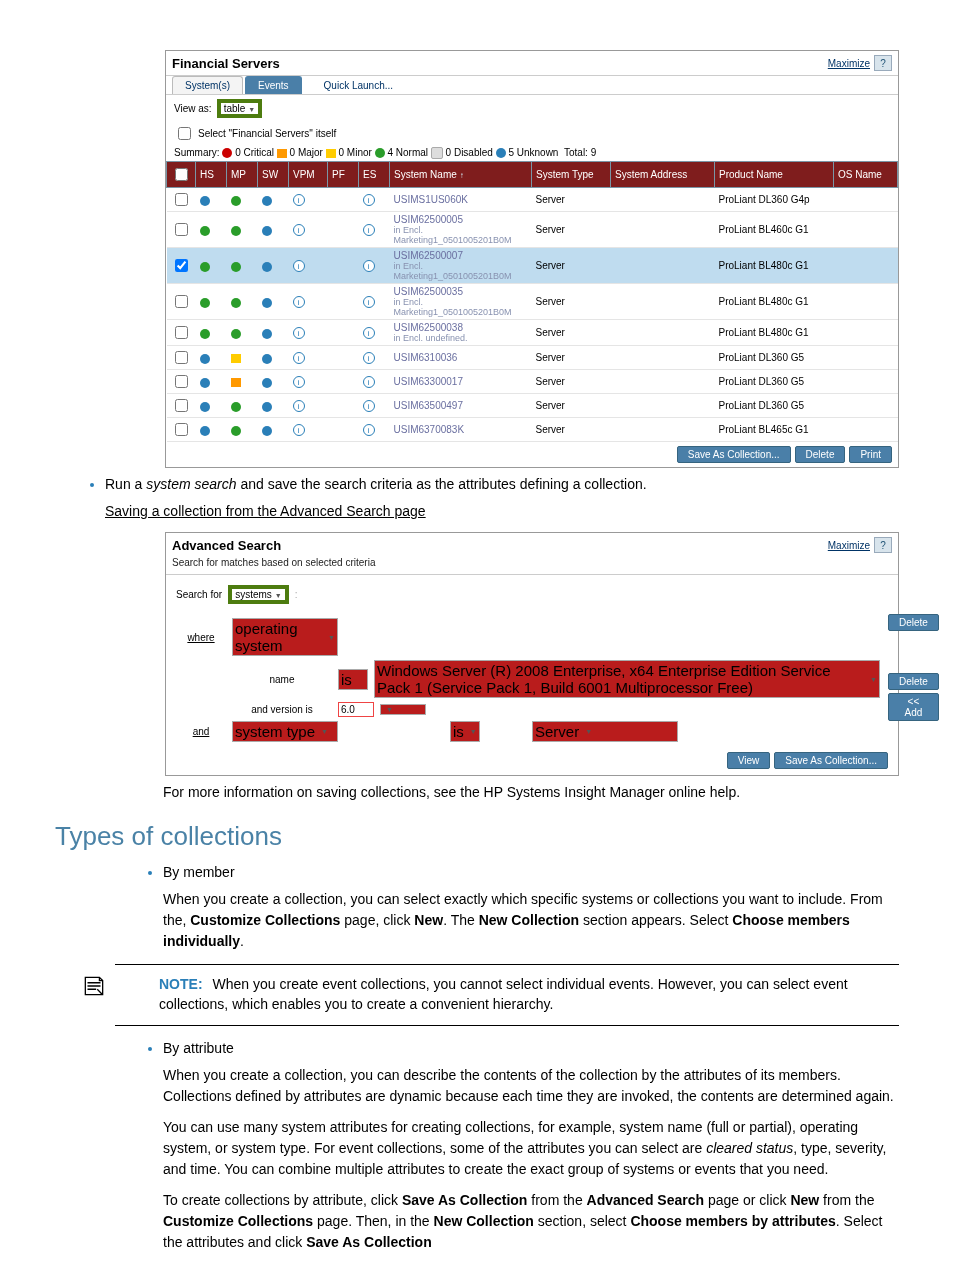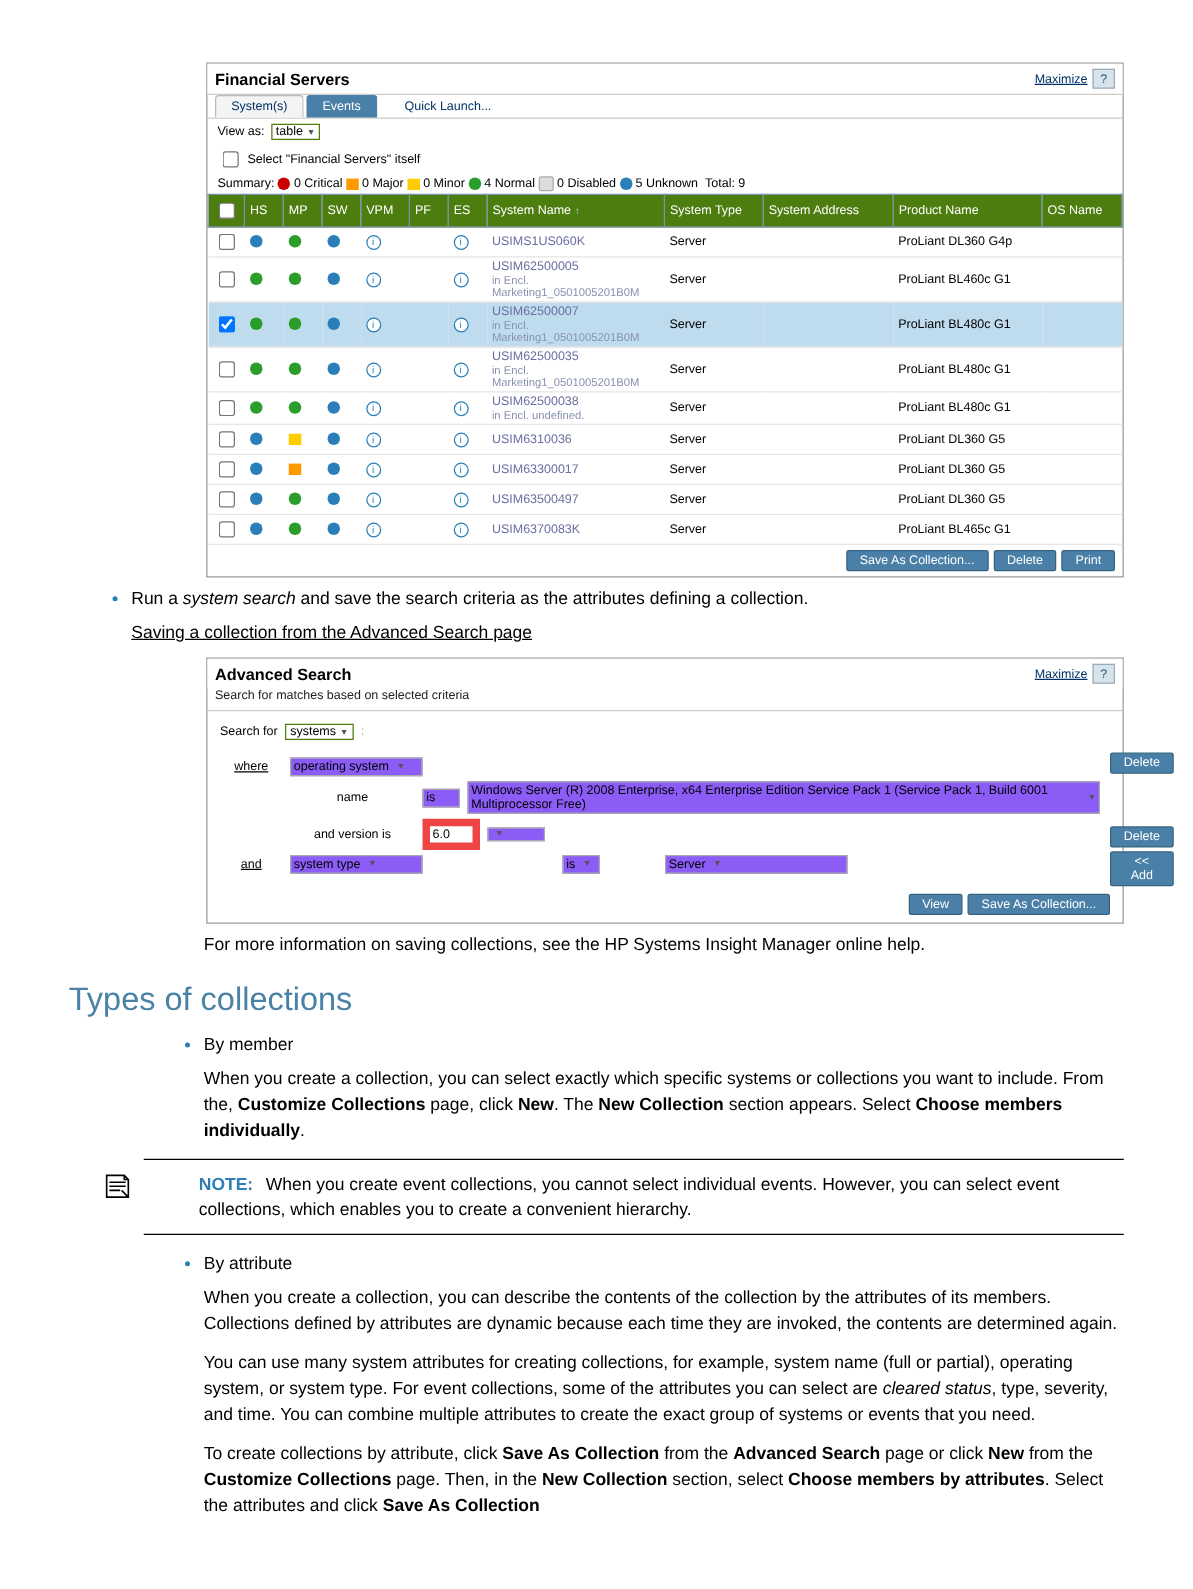--- a/index.html
+++ b/index.html
@@ -31,53 +31,53 @@
     .maximize-area { display: flex; align-items: center; gap: 4px; }
     .maximize-link { color: #036; text-decoration: underline; font-size: 10px; }
     .help-btn { background: #d8e4ec; border: 1px solid #9ab; width: 16px; height: 14px; display: inline-flex; align-items:center; justify-content:center; font-size:10px; color:#257;}
     
     .tab-row { display:flex; align-items:center; padding:0 6px; border-bottom:1px solid #ccc; gap:2px;}
     .tab { padding: 3px 12px; font-size: 10px; border: 1px solid #bbb; border-bottom:none; background:#f4f4f4; color:#036; border-radius: 3px 3px 0 0;}
     .tab.active { background:#4a7fa8; color:#fff; border-color:#4a7fa8;}
     .quick-launch{ padding-left:20px; color:#036; font-size:10px;}
     
     .view-row{ padding:4px 8px; display:flex; align-items:center; gap:5px; font-size:10px;}
-    .mini-select{ border:1px solid #4d7c0f; padding:0 3px; font-size:10px; background:#fff;}
+    .mini-select{ border:4px solid #4d7c0f; padding:0 3px; font-size:10px; background:#fff;}
     .chk-row{padding:2px 8px; display:flex; align-items:center; gap:4px; font-size:10px;}
     .summary-row{padding:2px 8px; font-size:10px;}
     
     .ico { display:inline-block; width:10px; height:10px; border-radius:50%; vertical-align:middle; }
     .ico.critical{ background:#c00;}
     .ico.major{ background:#f90; width:0;height:0;border-radius:0;border-left:5px solid transparent;border-right:5px solid transparent;border-top:9px solid #f90;}
     .ico.minor{ background:#fc0; width:0;height:0;border-radius:0;border-left:5px solid transparent;border-right:5px solid transparent;border-bottom:9px solid #fc0;}
     .ico.normal{ background:#2a9d2a;}
     .ico.unknown{ background:#2a7fb8;}
     .ico.info{ border:1px solid #2a7fb8; background:#fff; color:#2a7fb8; font-size:8px; display:inline-flex;align-items:center;justify-content:center;}
     .ico.gray{ background:#ddd; border:1px solid #aaa; border-radius:2px;}
     
     table.grid { width:100%; border-collapse:collapse; font-size:10px;}
-    table.grid th { background:#4d7c0f; color:#fff; text-align:left; padding:3px 4px; border:1px solid #7a96a6; font-weight:normal;}
+    table.grid th { background:#7f1d1d; color:#fff; text-align:left; padding:3px 4px; border:1px solid #7a96a6; font-weight:normal;}
     table.grid td { padding:2px 4px; border-bottom:1px solid #e5e5e5; }
     table.grid tr.hl td{ background:#bfdcef; }
     .sysname{ color:#6a6fa0;}
     .subline{ color:#8892b0; font-size:9px;}
     
     .panel-btns{ display:flex; justify-content:flex-end; gap:4px; padding:4px 6px;}
     .pbtn{ background:#4a7fa8; color:#fff; border:1px solid #36647f; font-size:10px; padding:2px 10px; border-radius:2px;}
     
     
     .adv-sub{font-size:10px; color:#222; padding:0 6px 6px;}
     .adv-body{padding:6px 10px; font-size:10px;}
     .adv-row{display:flex;align-items:center;gap:6px;margin:4px 0;}
     .adv-label{width:50px; text-align:center; font-size:10px;text-decoration:underline;}
     .adv-cell-label{width:90px; text-align:left; font-size:10px;}
-    .adv-select{ border:1px solid #aaa; font-size:10px; padding:1px 2px; background:#8b5cf6; display:inline-flex;align-items:center; gap:3px;}
+    .adv-select{ border:1px solid #aaa; font-size:15px; padding:1px 2px; background:#b91c1c; display:inline-flex;align-items:center; gap:3px;}
     .adv-select.wide{width:500px;}
     .adv-select.sm{width:24px;}
-    .adv-input{border:6px solid #ef4444; font-size:10px; padding:1px 2px; width:30px; background:#fff;}
+    .adv-input{border:1px solid #ef4444; font-size:10px; padding:1px 2px; width:30px; background:#fff;}
     .adv-right-btns{ display:flex; flex-direction:column; gap:3px; align-items:flex-end; }
     
     
     .body-text { font-size: 14px; margin: 6px 0 10px 0; line-height:1.5;}
     ul.bullets{margin:6px 0 10px 24px; padding:0;}
     ul.bullets>li{ margin:4px 0; font-size:14px; line-height:1.5; color:#000; }
     ul.bullets>li>.bullet-head{display:block;}
     ul.bullets>li::marker{color:#2a7fb8;}
     .italic{font-style:italic;}
     .bold{font-weight:bold;}

